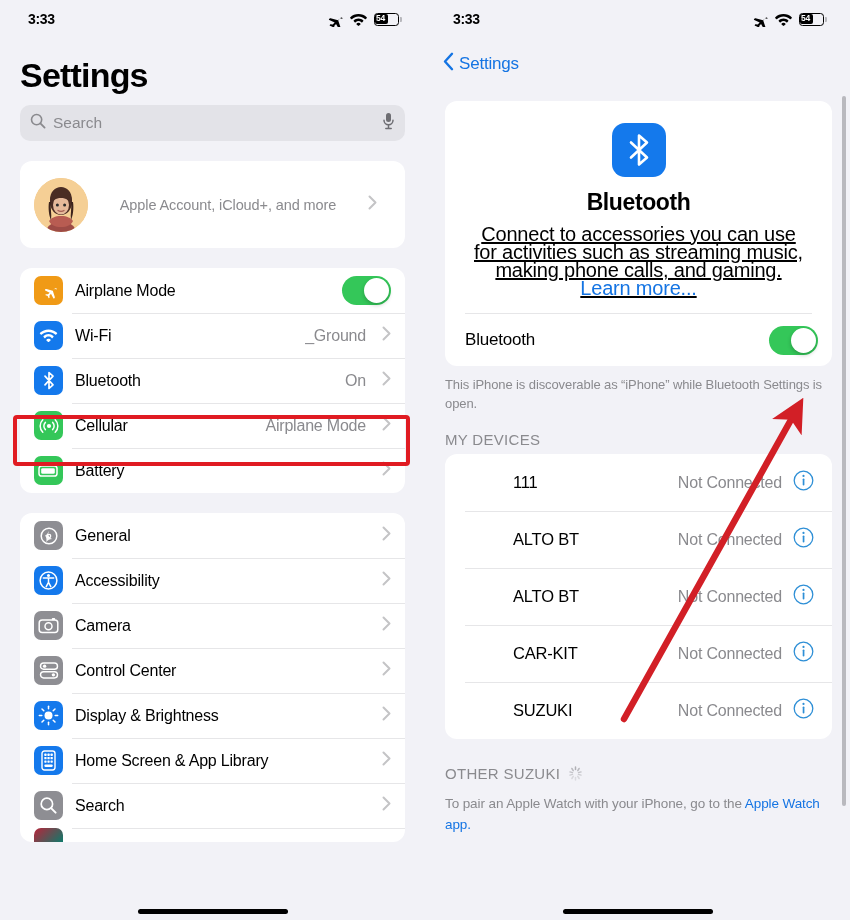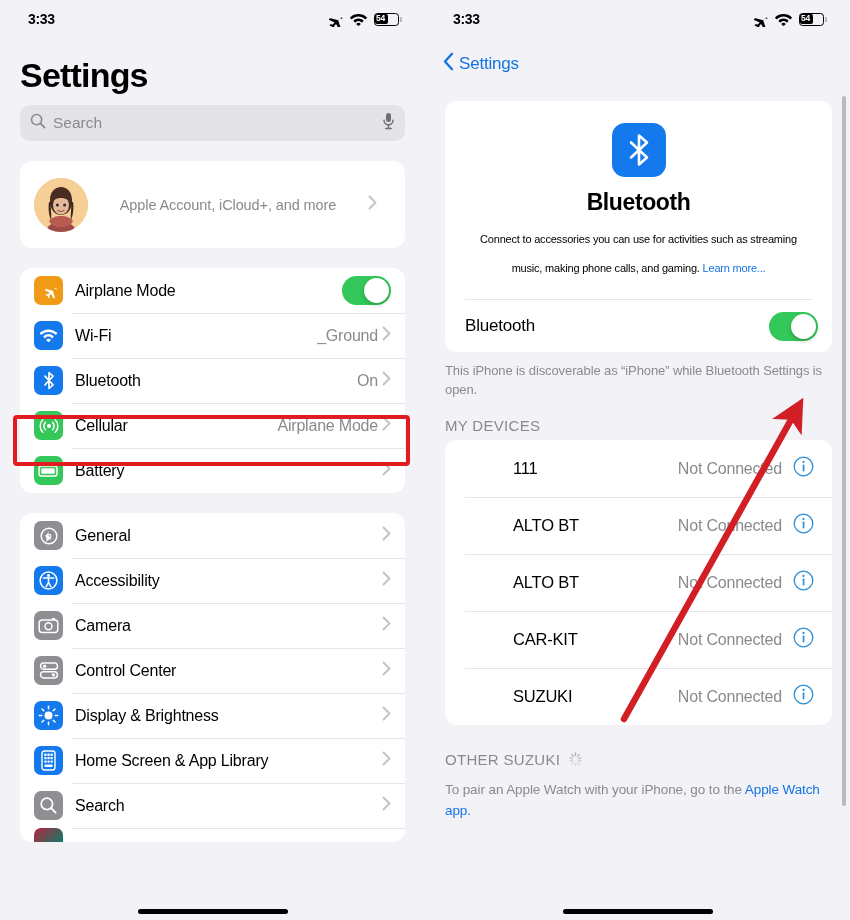--- a/index.html
+++ b/index.html
@@ -46,21 +46,21 @@
   .row { display:flex; align-items:center; height:45px; padding-left:14px; position:relative; }
   .row + .row::before {
     content:""; position:absolute; left:52px; right:0; top:0; height:1px; background:#e6e6e8;
   }
   .ico {
     width:29px; height:29px; border-radius:7px; flex:none;
     display:flex; align-items:center; justify-content:center; margin-right:12px;
   }
   .ico svg { display:block; }
   .row-label { font-size:16px; color:#000; letter-spacing:-0.2px; flex:1; }
-  .row-value { font-size:16px; color:#8a8a8e; letter-spacing:-0.2px; margin-right:4px; }
+  .row-value { font-size:16px; color:#8a8a8e; letter-spacing:-0.2px; margin-right:16px; }
   .chev { margin-right:14px; flex:none; }
 
   .toggle { width:49px; height:29px; border-radius:15px; background:#34c759; position:relative; margin-right:14px; flex:none; }
   .toggle .knob { position:absolute; right:2px; top:2px; width:25px; height:25px; border-radius:50%; background:#fff;
     box-shadow:0 2px 4px rgba(0,0,0,.22); }
 
   .home-indicator { position:absolute; bottom:6px; left:50%; transform:translateX(-50%);
     width:150px; height:5px; border-radius:3px; background:#000; z-index:40; }
 
   
@@ -71,21 +71,21 @@
 
   
   .backnav { display:flex; align-items:center; gap:5px; padding:14px 0 12px 18px; }
   .backnav .lbl { font-size:17px; color:#1474e3; letter-spacing:-0.2px; }
 
   .bt-card { margin:14px 18px 0 20px; background:#fff; border-radius:12px; overflow:hidden; }
   .bt-hero { padding:22px 24px 16px; text-align:center; }
   .bt-appicon { width:54px; height:54px; border-radius:13px; background:#1479ec;
     display:flex; align-items:center; justify-content:center; margin:0 auto 12px; }
   .bt-title { font-size:23px; font-weight:700; color:#000; letter-spacing:-0.4px; margin-bottom:9px; }
-  .bt-desc { font-size:11px; color:#000; line-height:29px; letter-spacing:-0.2px; }
+  .bt-desc { font-size:20px; color:#000; line-height:18px; letter-spacing:-0.2px;text-decoration:underline; }
   .bt-desc a { color:#1474e3; text-decoration:none; }
   .bt-sep { height:1px; background:#e6e6e8; margin:0 20px; }
   .bt-toggle-row { display:flex; align-items:center; height:52px; padding:0 14px 0 20px; }
   .bt-toggle-row .lbl { font-size:17px; color:#000; flex:1; letter-spacing:-0.2px; }
 
   .footnote { font-size:13px; color:#8a8a8e; line-height:19px; letter-spacing:-0.1px;
     padding:9px 26px 0 20px; }
 
   .sect-hdr { font-size:15px; color:#8a8a8e; letter-spacing:0.3px; padding:18px 0 6px 20px;
     display:flex; align-items:center; gap:8px; }

